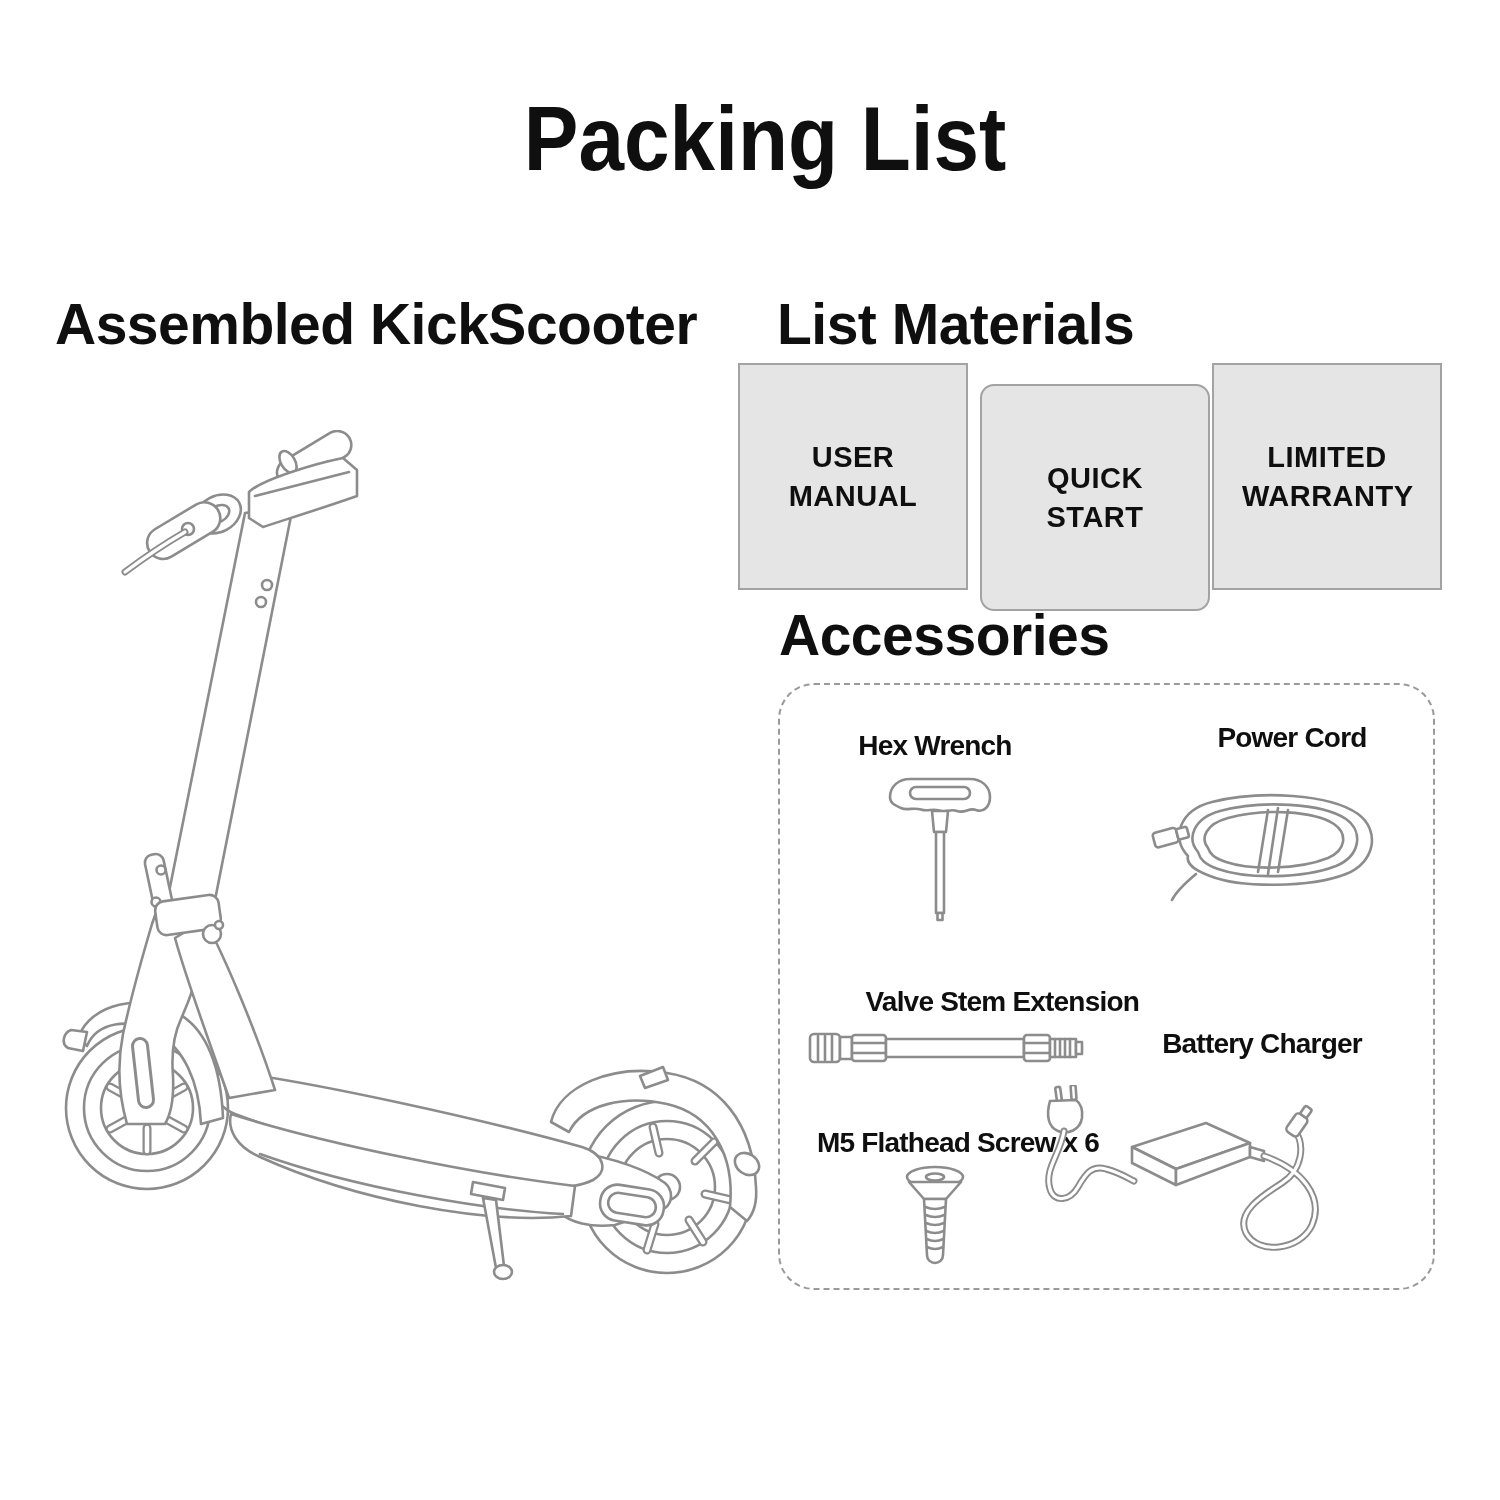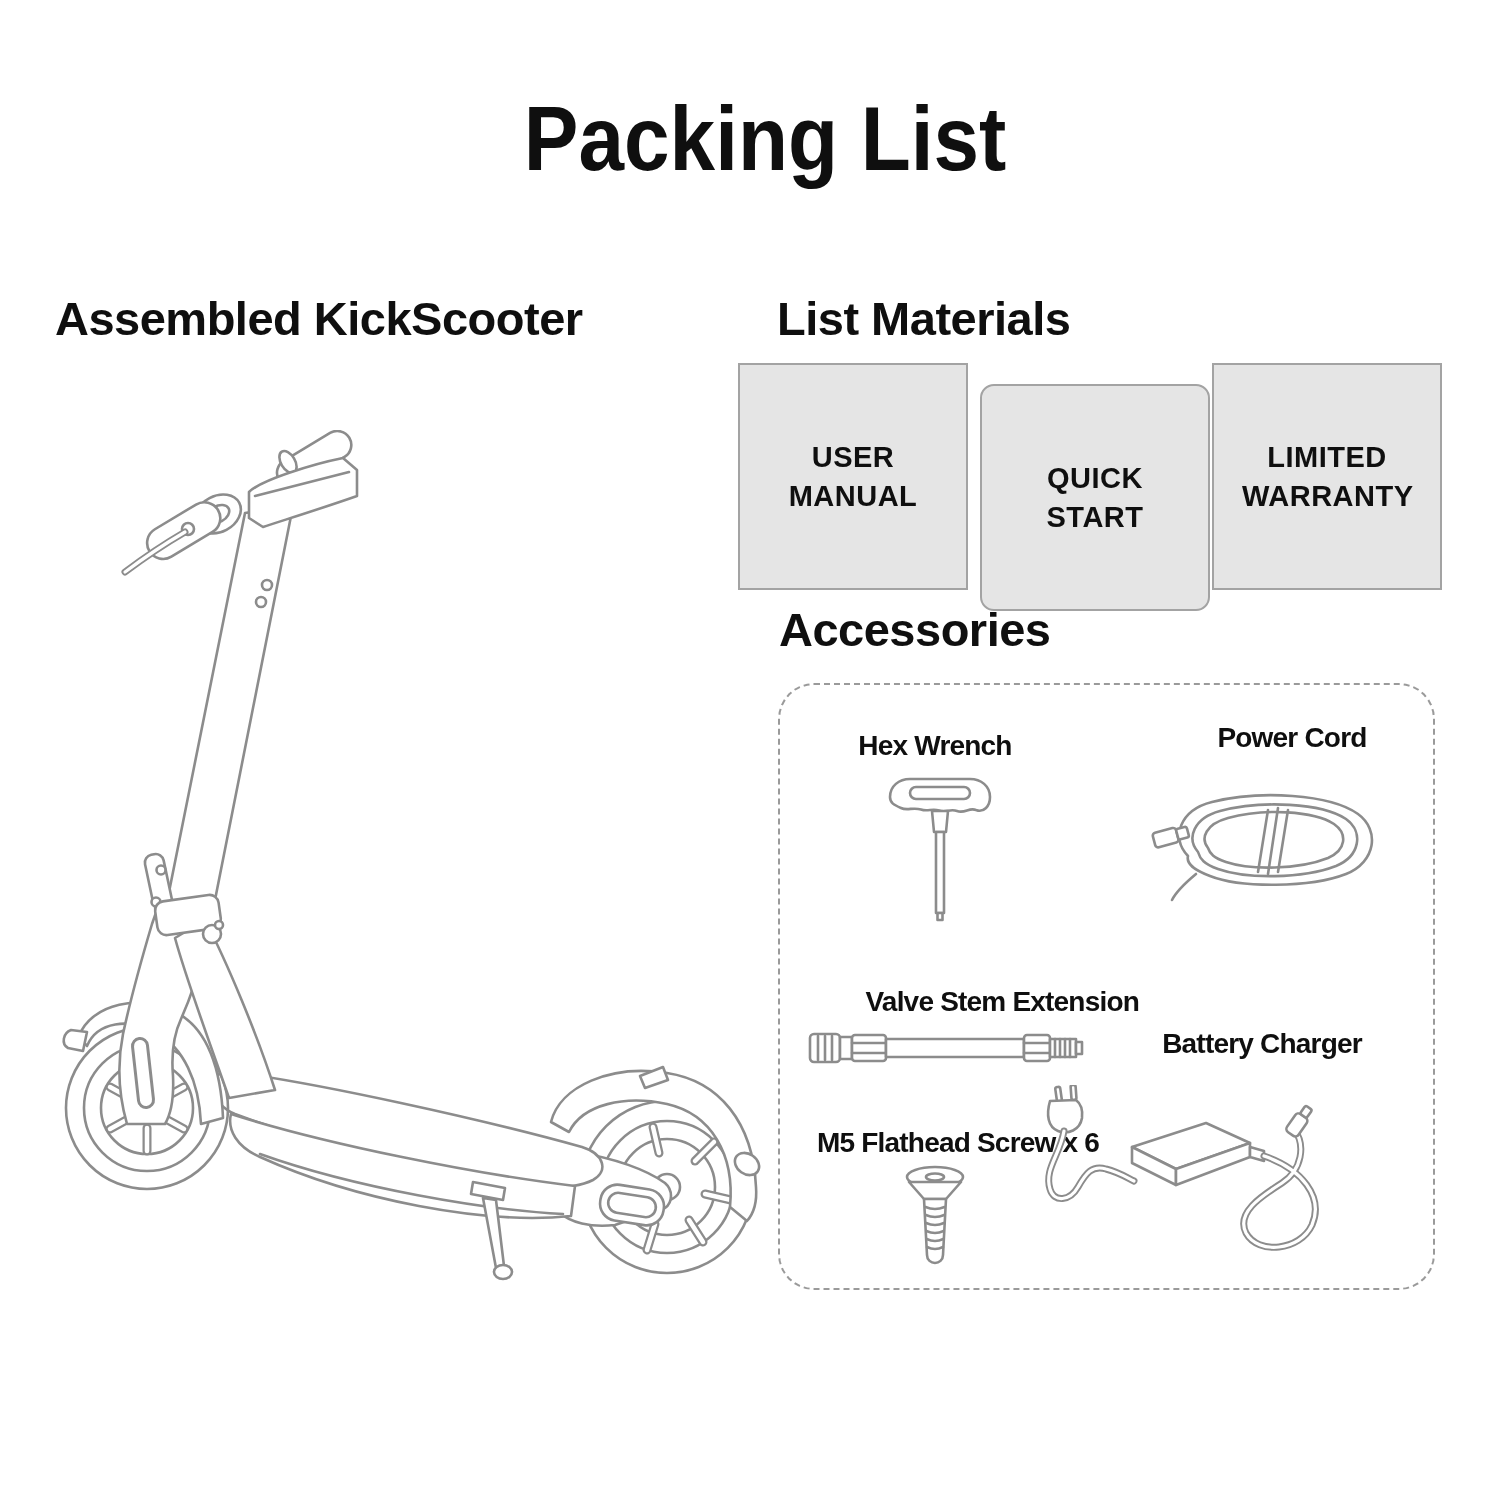--- a/index.html
+++ b/index.html
@@ -7,21 +7,21 @@
     position:relative;width:1500px;height:1500px;background:#ffffff;
     font-family:"Liberation Sans","DejaVu Sans",sans-serif;color:#0f0f0f;overflow:hidden;
   }
   .abs{position:absolute;}
   .page-title{
     left:30px;top:88px;width:1470px;text-align:center;
     font-size:90px;font-weight:bold;white-space:nowrap;
   }
   .page-title span{display:inline-block;transform:scaleX(.91);transform-origin:center;}
   .section-heading{
-    font-size:47px;font-weight:bold;letter-spacing:-0.5px;white-space:nowrap;
+    font-size:57px;font-weight:bold;letter-spacing:-0.5px;white-space:nowrap;
   }
   .doc-box{
     width:230px;height:227px;border:2px solid #a3a3a3;box-sizing:border-box;
     display:flex;align-items:center;justify-content:center;text-align:center;background:#e5e5e5;
   }
   .doc-box .lbl{
     font-size:29px;font-weight:bold;letter-spacing:.5px;line-height:1.32;padding:0 14px;
   }
   .dashed-box{
     left:778px;top:683px;width:657px;height:607px;box-sizing:border-box;

